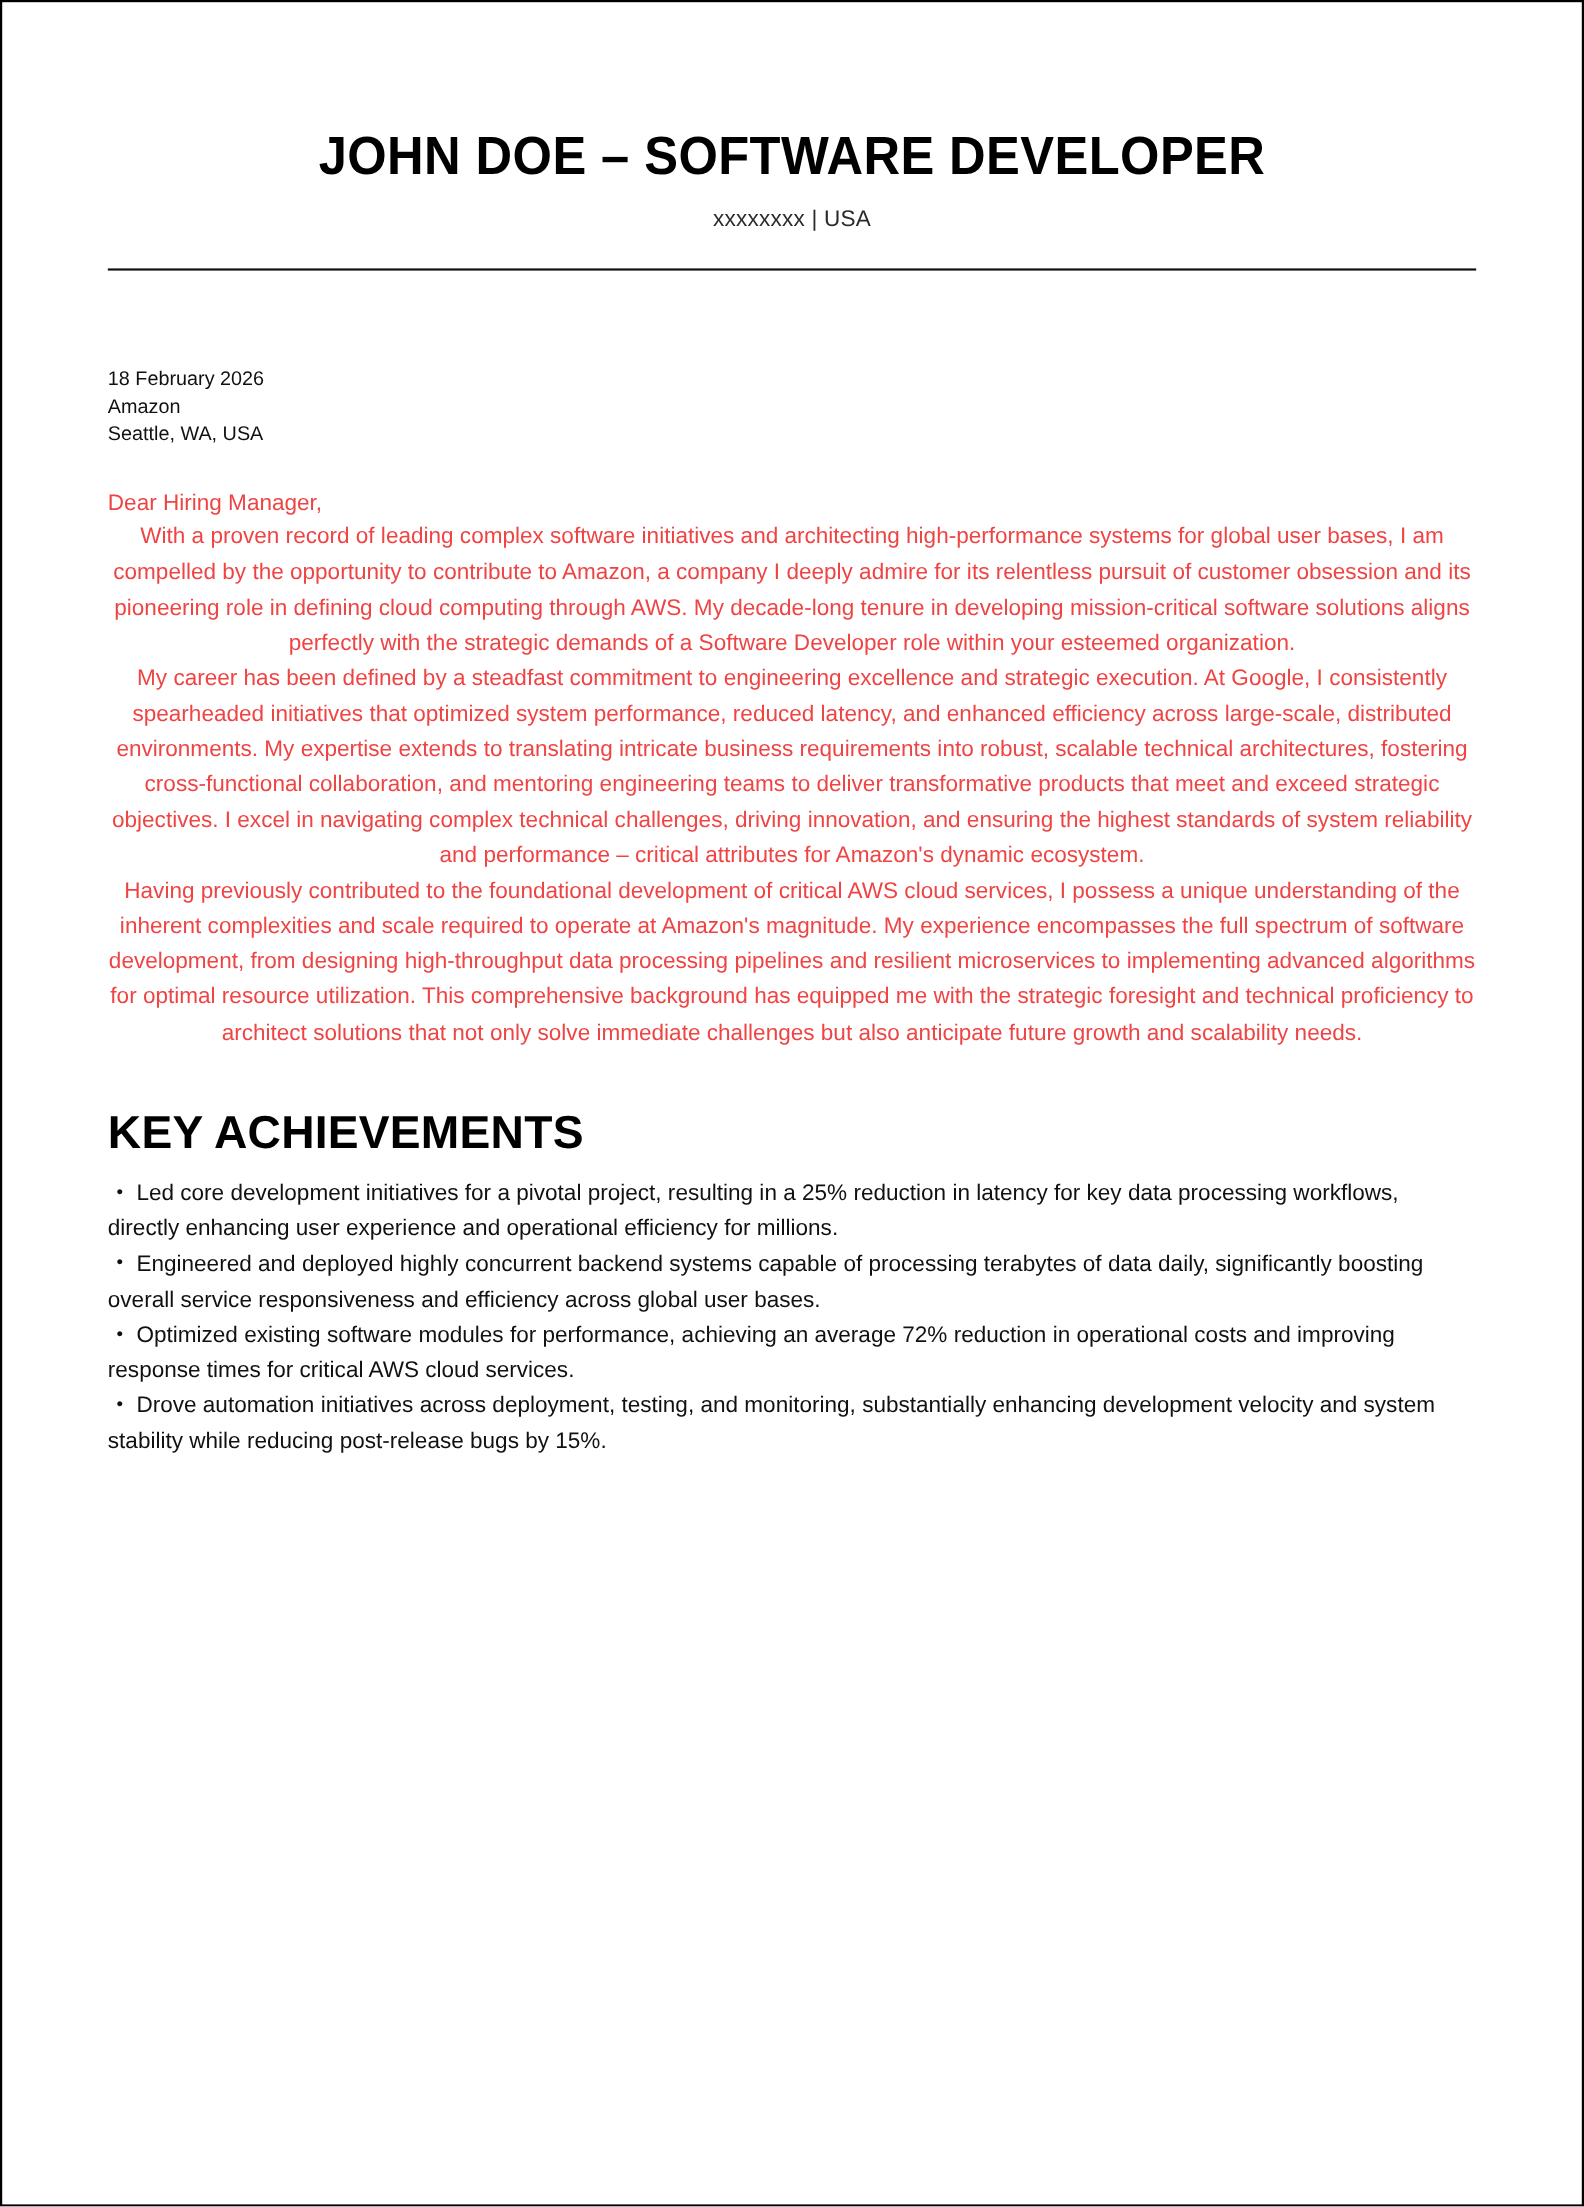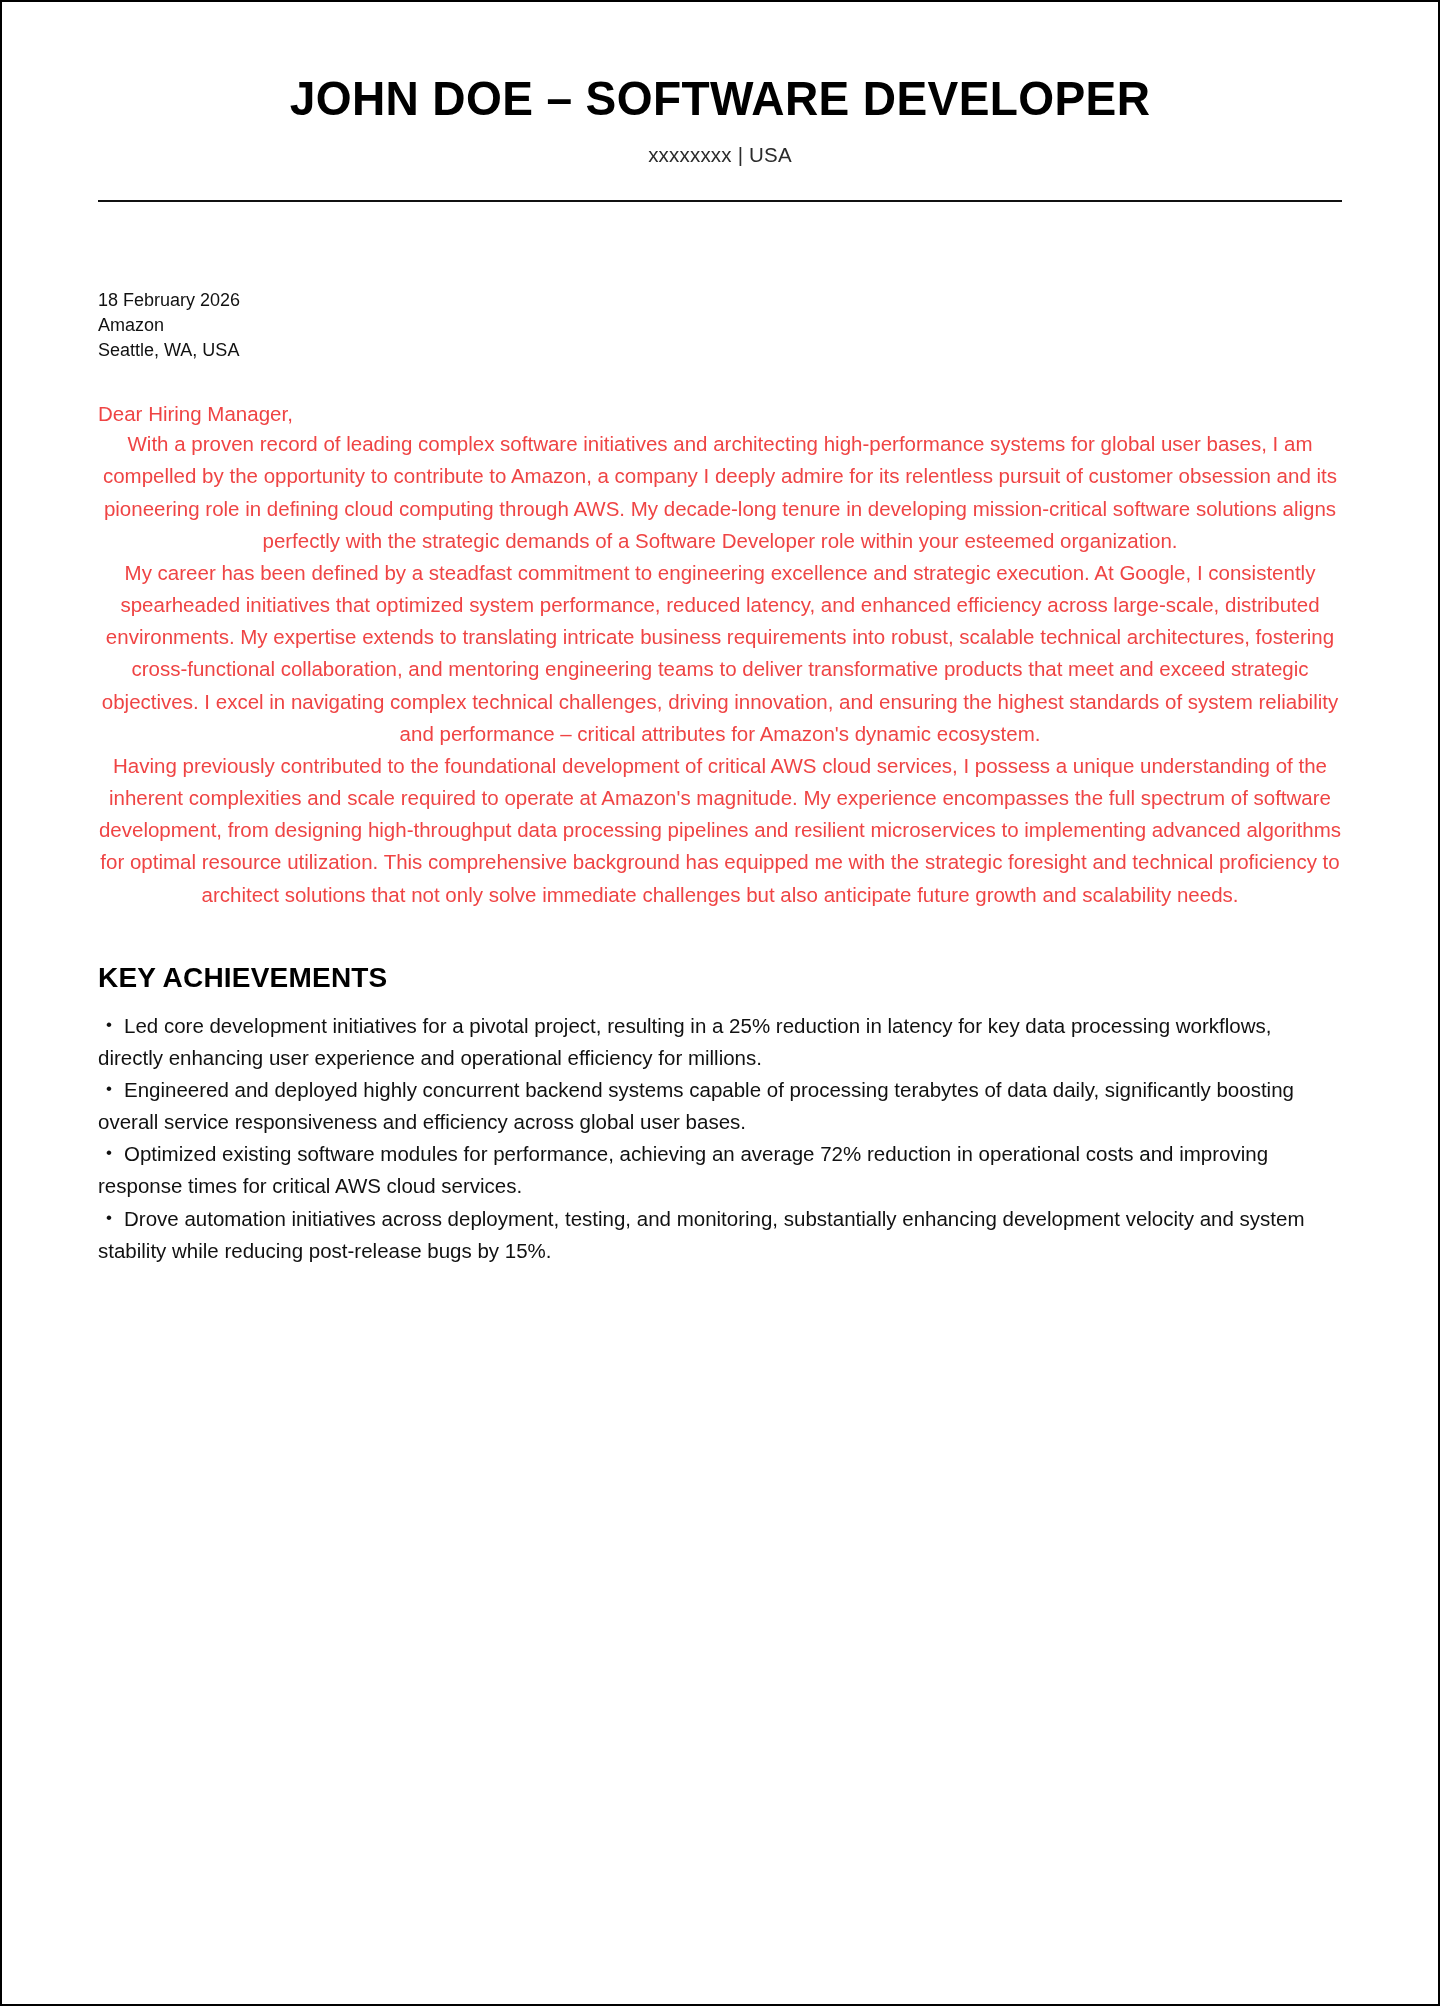--- a/index.html
+++ b/index.html
@@ -25,21 +25,21 @@
     left: 0;
     top: 0;
     width: 100%;
     height: 100%;
     box-sizing: border-box;
     padding: 0 96px;
   }
 
   
   .doc-header {
-    padding-top: 72px;
+    padding-top: 116px;
     text-align: center;
   }
   .doc-title {
     font-family: "Liberation Sans Narrow", "Liberation Sans", sans-serif;
     font-weight: 700;
     font-size: 49px;
     line-height: 1.0;
     letter-spacing: 0.4px;
     transform: scaleX(0.94);
     transform-origin: center;
@@ -83,21 +83,21 @@
     margin: 0;
     line-height: 1.57;
     text-align: center;
   }
 
   
   .section {
     margin-top: 52px;
   }
   .section-heading {
-    font-size: 28px;
+    font-size: 42px;
     font-weight: 700;
     letter-spacing: 0.2px;
     margin: 0 0 16px 0;
     line-height: 1.1;
   }
   .achievements {
     list-style: none;
     margin: 0;
     padding: 0;
     font-size: 20.5px;

